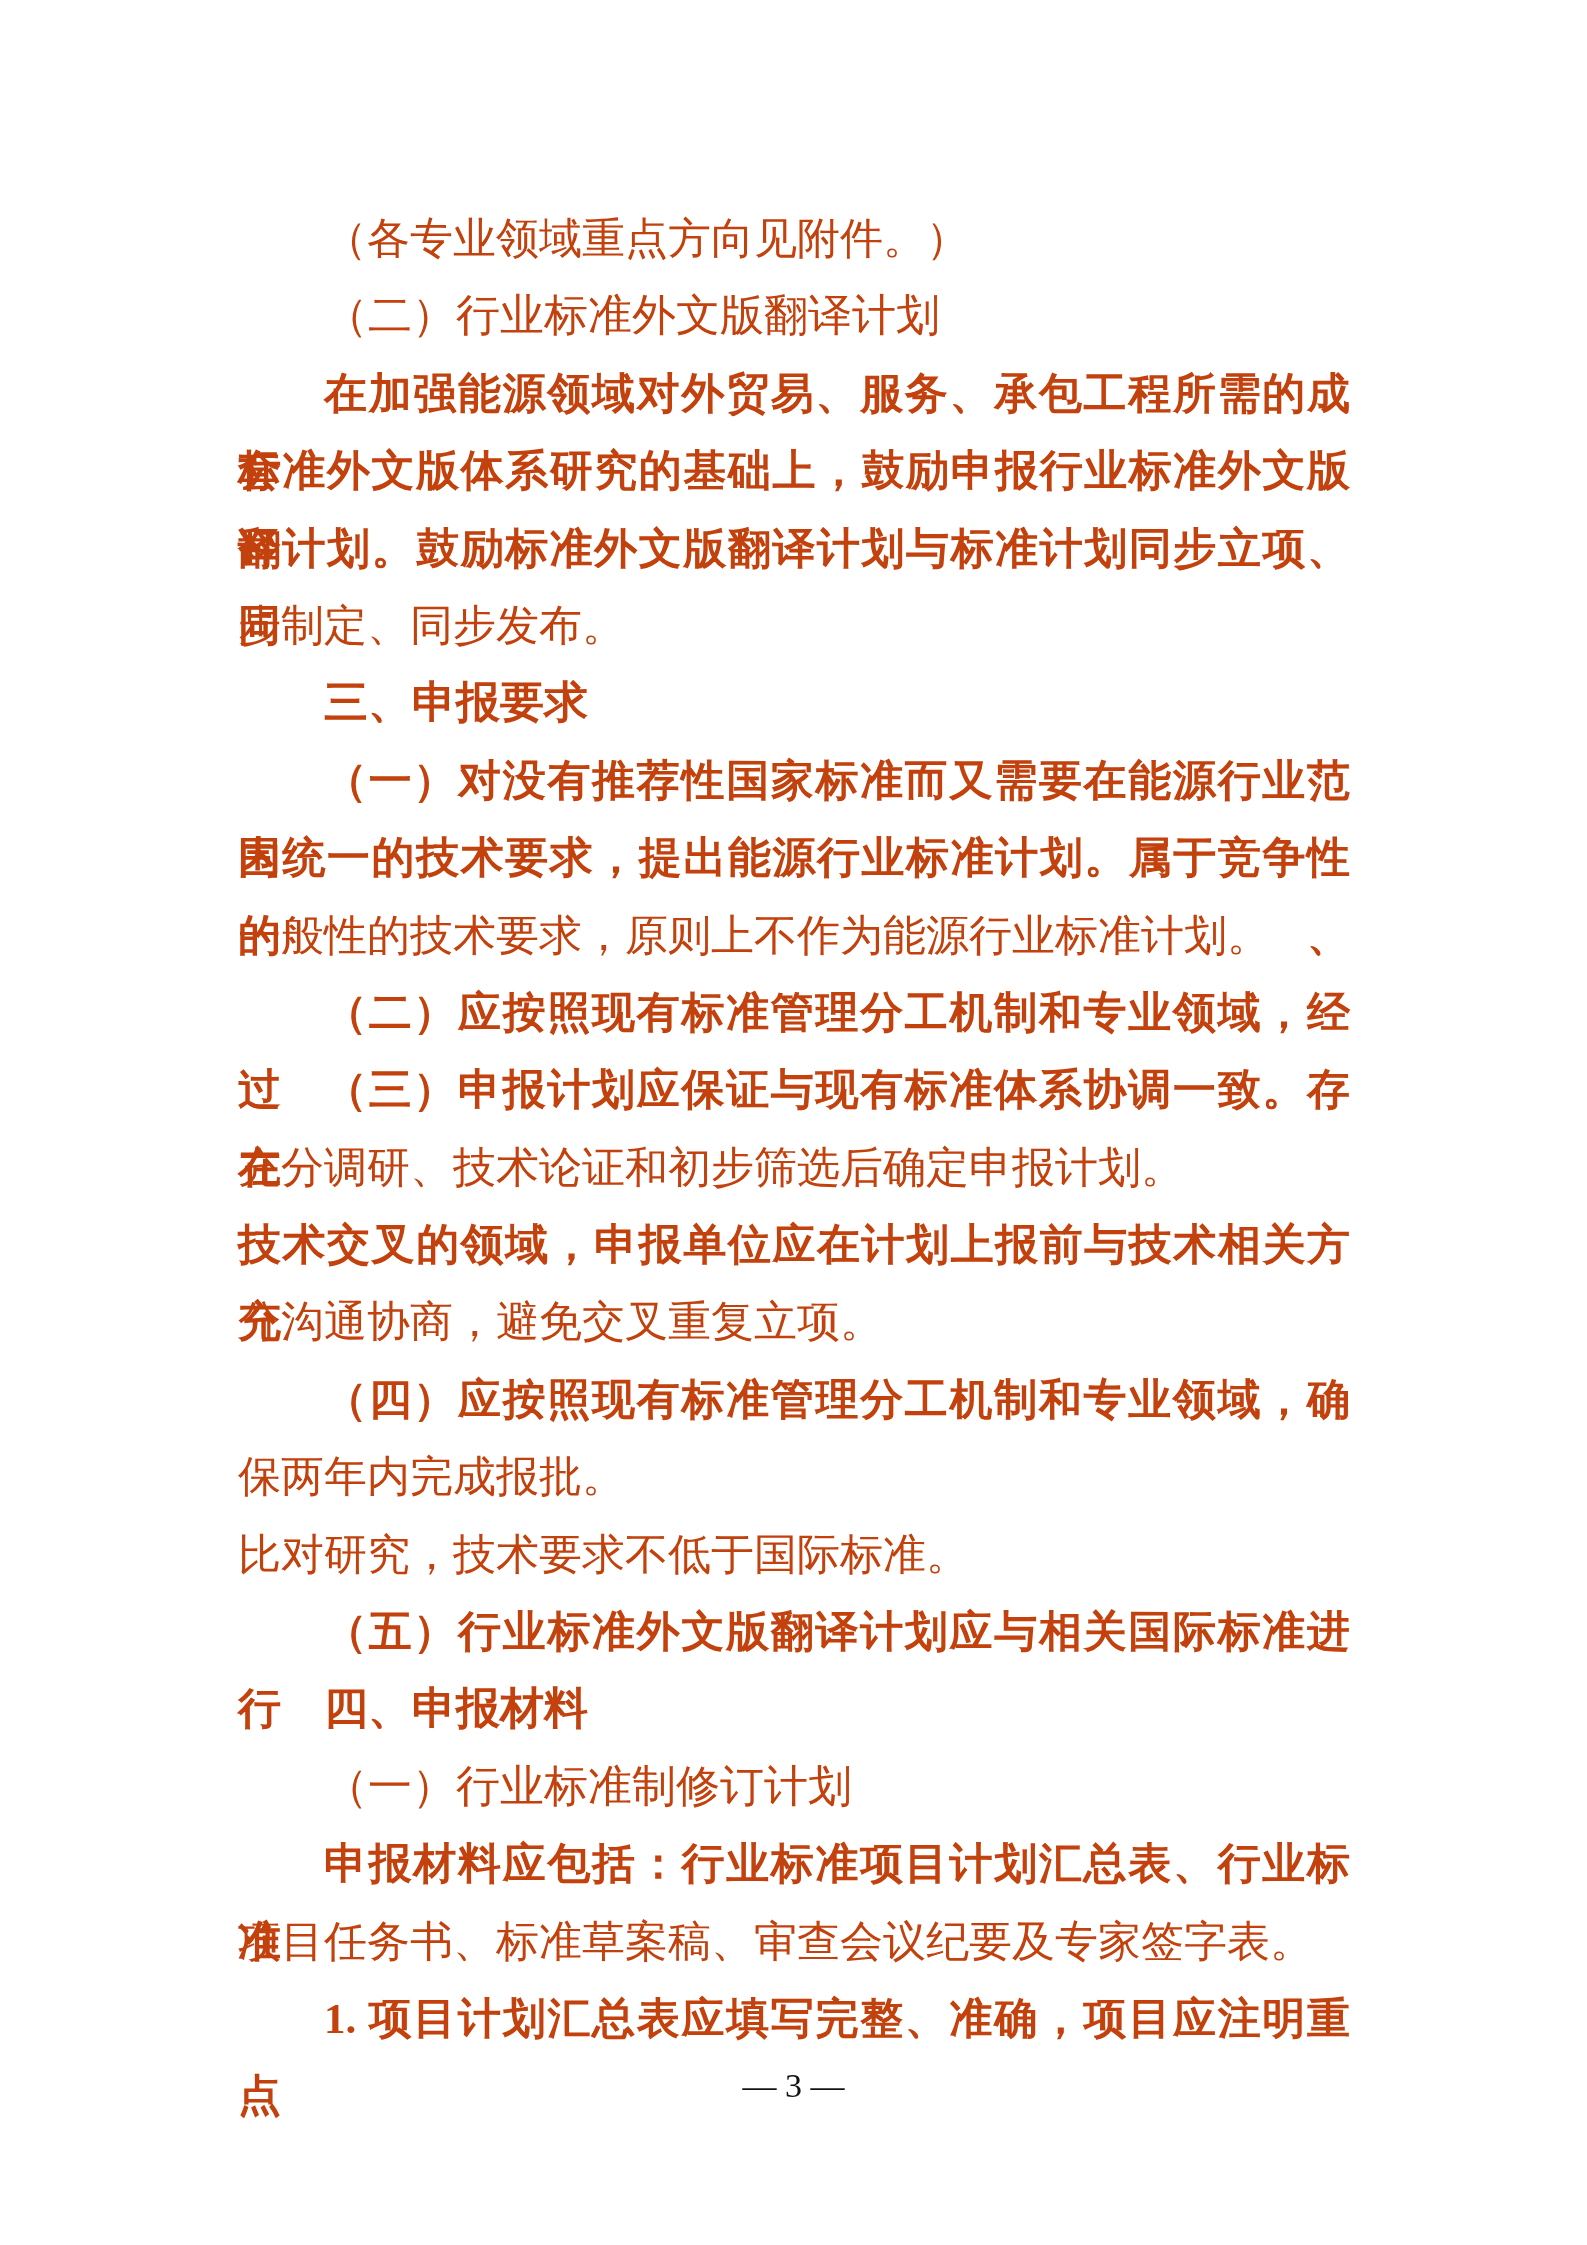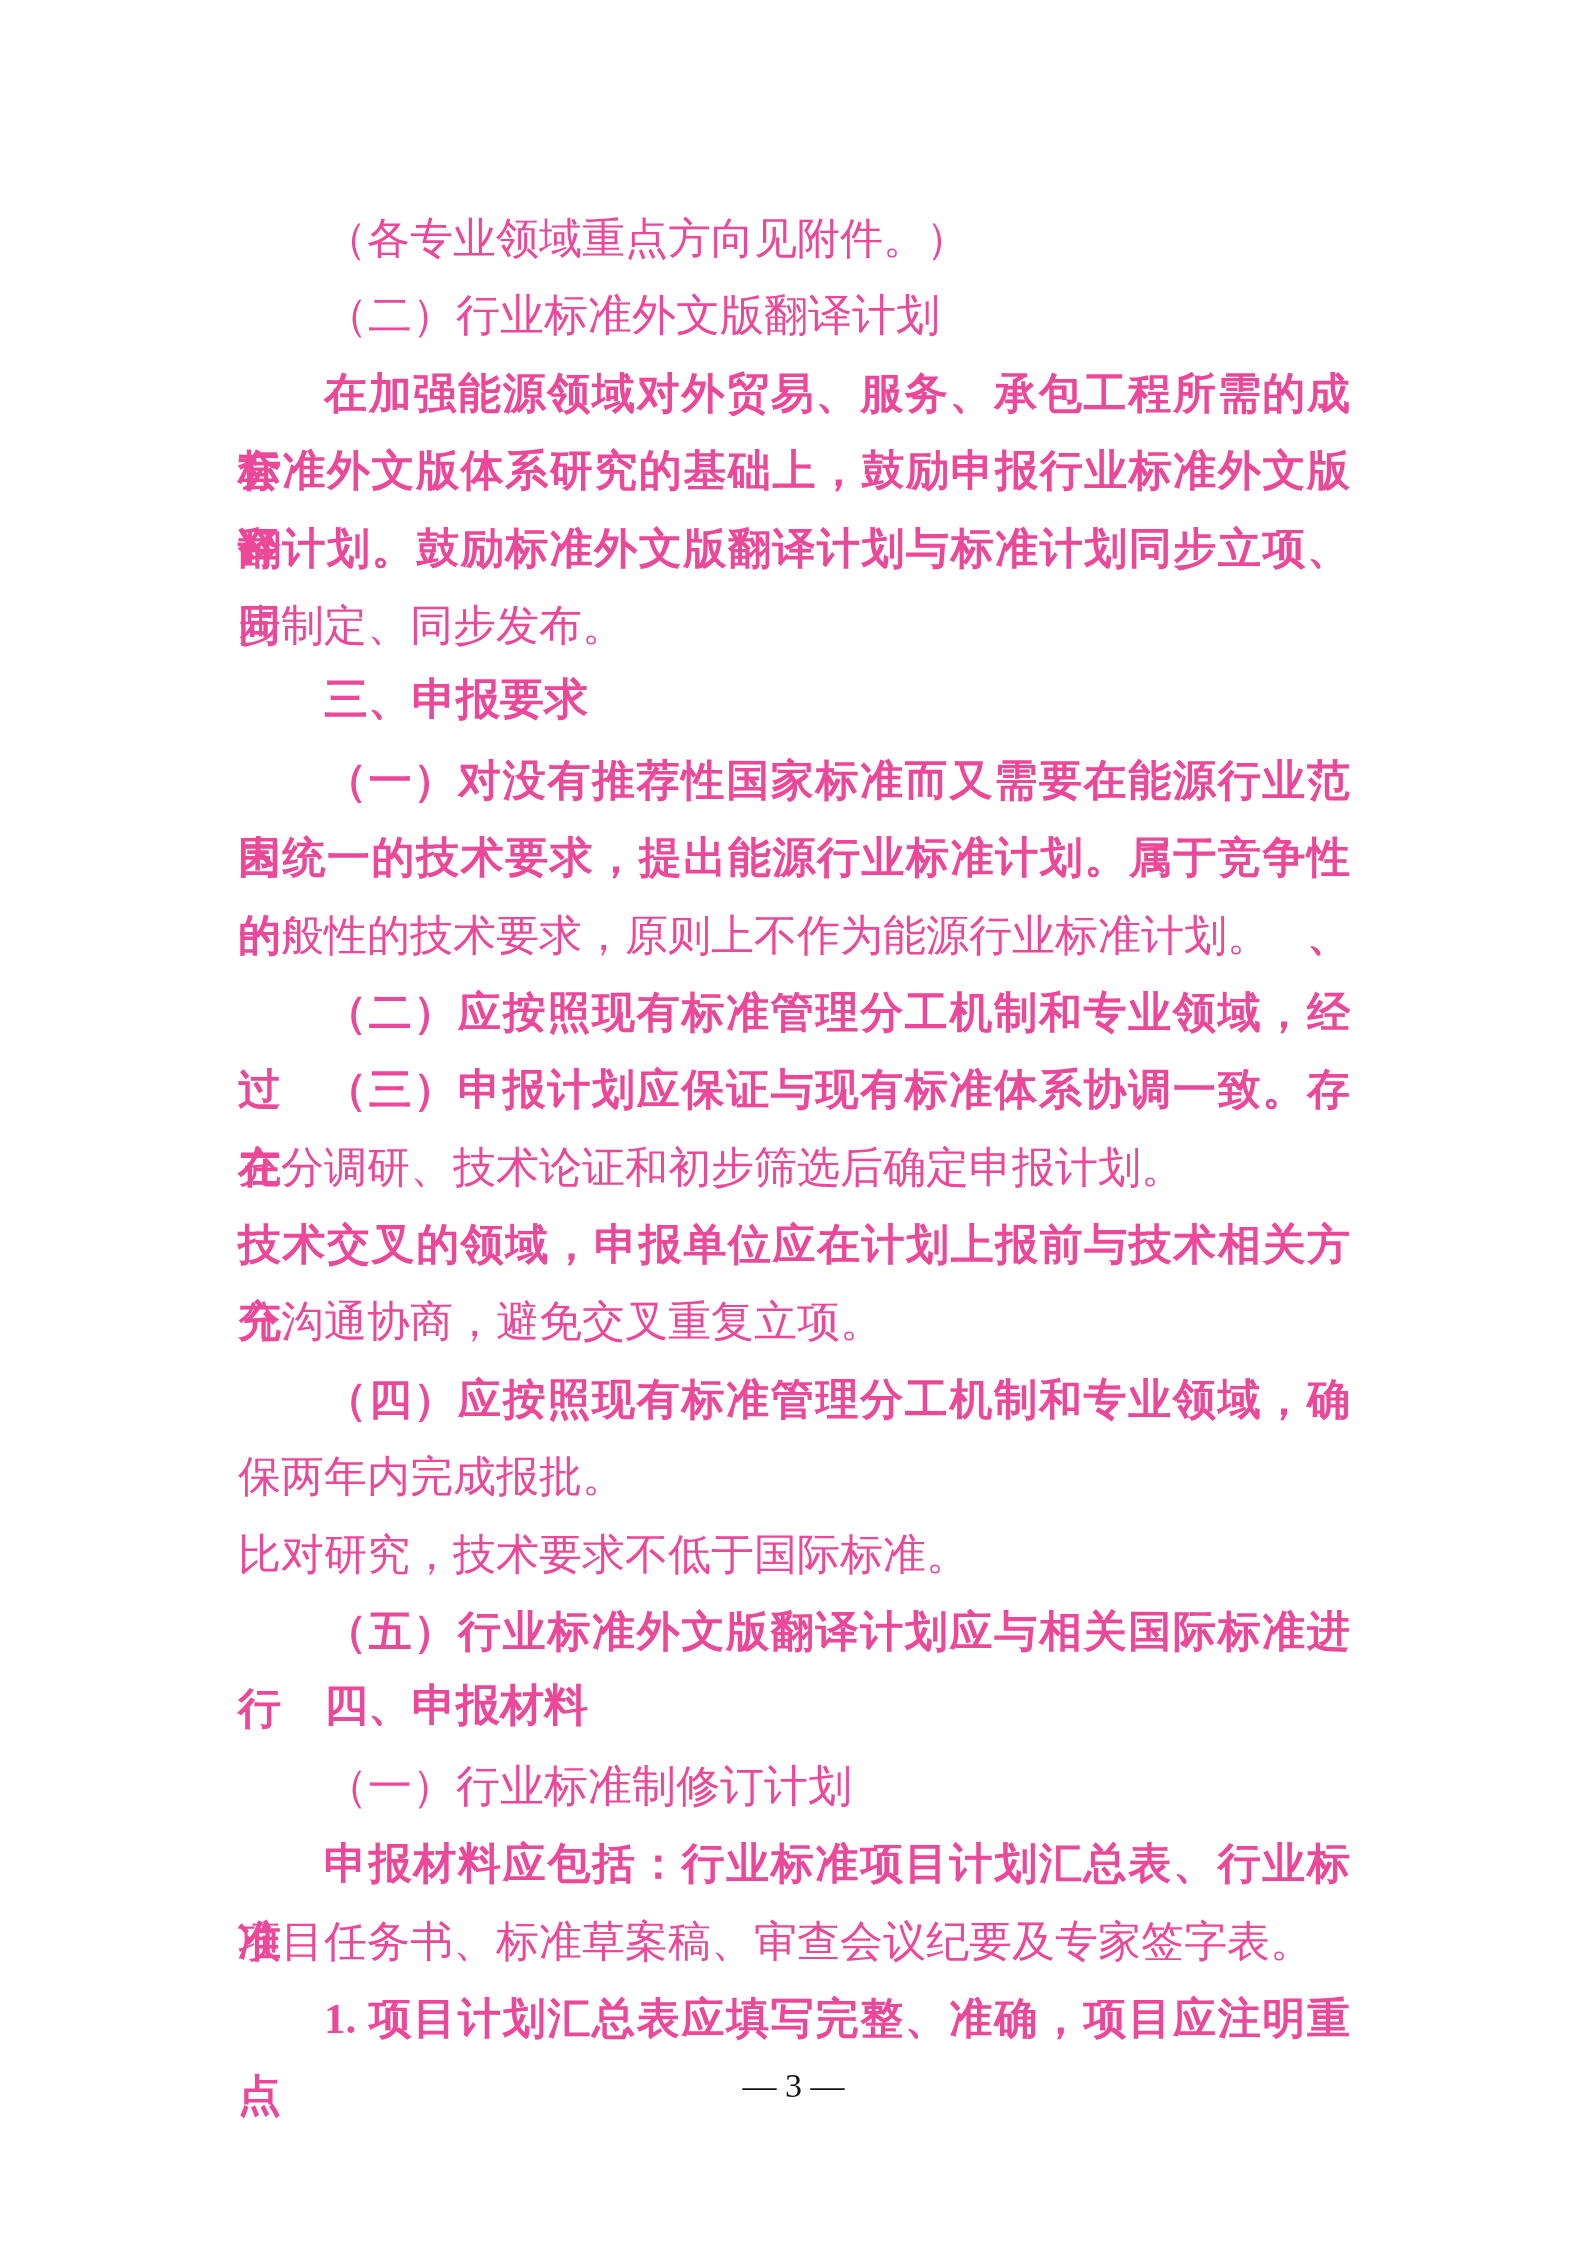--- a/index.html
+++ b/index.html
@@ -21,33 +21,33 @@
     left: 238px;
     top: 200px;
     width: 1112px;
   }
   .line {
     height: 77.4px;
     line-height: 77.4px;
     font-size: 43px;
     font-family: "Liberation Serif", "DejaVu Serif", serif;
     white-space: nowrap;
-    color: #ec4899;
+    color: #c2410c;
   }
   .line.fill {
     white-space: normal;
     text-align: justify;
     text-align-last: justify;
     font-weight: bold;
   }
   .line.indent {
     text-indent: 86px;
   }
   .line.head {
-    font-family: Liberation Mono, monospace;
+    font-family: Liberation Serif, serif;
     font-weight: bold;
     font-size: 44px;
   }
   .line.sub {
     font-family: "Liberation Serif", "DejaVu Serif", serif;
     font-weight: normal;
     font-size: 44px;
   }
   .footer {
     position: absolute;

